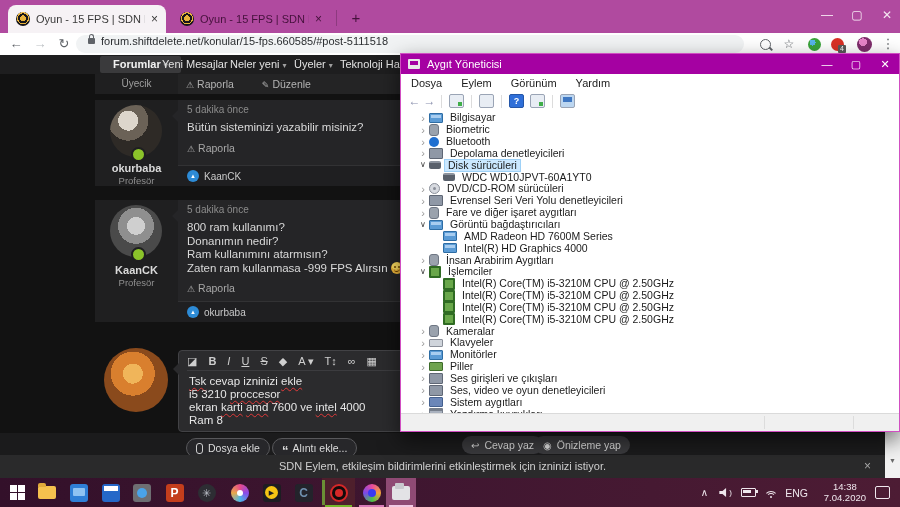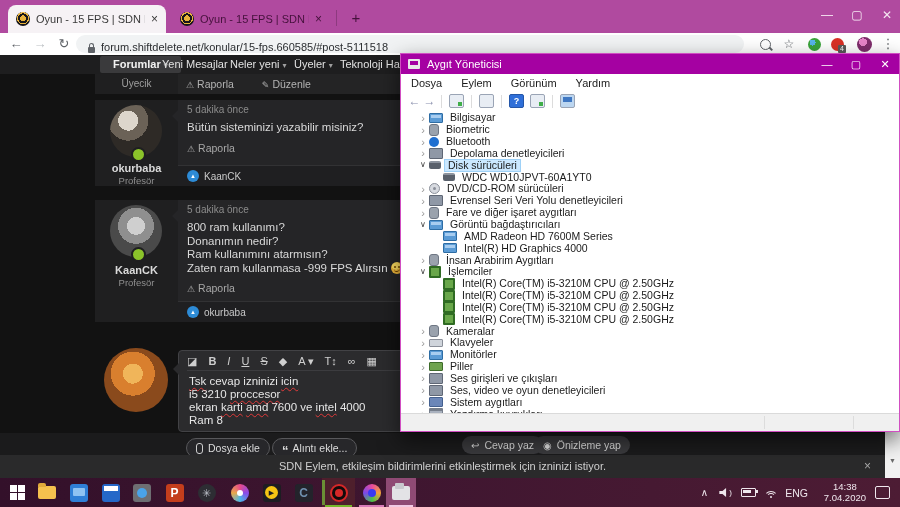--- a/index.html
+++ b/index.html
@@ -14,21 +14,21 @@
   .tab .ttl{font-size:11px;white-space:nowrap;overflow:hidden;flex:1;margin:0 6px;}
   .favicon{width:14px;height:14px;border-radius:50%;flex:none;background:radial-gradient(circle at 50% 45%,#e8b23a 0 3px,#17161a 3px 5px,#e8b23a 5px 6px,#17161a 6px);}
   .tab-close{font-size:12px;flex:none;cursor:default;}
   .tab-sep{position:absolute;left:336px;top:10px;width:1px;height:16px;background:#8d3a7f;}
   .newtab{position:absolute;left:344px;top:6px;width:24px;height:24px;text-align:center;line-height:24px;font-size:15px;color:#45113c;}
   .winctl{position:absolute;top:0;height:30px;width:30px;text-align:center;line-height:30px;color:#f6e7f2;font-size:12px;}
 
   
   .toolbar{position:absolute;left:0;top:33px;width:900px;height:22px;background:#ffffff;}
   .nav-ic{position:absolute;top:0;height:22px;width:20px;text-align:center;line-height:22px;font-size:13px;color:#5f6368;}
-  .url-pill{position:absolute;left:76px;top:2px;width:668px;height:18px;background:#f1f3f4;border-radius:9px;display:flex;align-items:flex-end;}
+  .url-pill{position:absolute;left:76px;top:2px;width:668px;height:18px;background:#f1f3f4;border-radius:9px;display:flex;align-items:flex-start;}
   .lock{width:7px;height:6px;background:#5f6368;border-radius:1px;margin:3px 6px 0 12px;position:relative;flex:none;}
   .lock:before{content:"";position:absolute;left:1px;top:-4px;width:3px;height:4px;border:1.5px solid #5f6368;border-bottom:none;border-radius:3px 3px 0 0;}
   .url-text{font-size:11px;color:#2b2e31;white-space:nowrap;}
   .zoom-ic{position:absolute;left:760px;top:6px;width:9px;height:9px;border:1.5px solid #5f6368;border-radius:50%;}
   .zoom-ic:after{content:"";position:absolute;left:8px;top:8px;width:4px;height:1.5px;background:#5f6368;transform:rotate(45deg);}
   .ext-globe{position:absolute;left:808px;top:5px;width:13px;height:13px;border-radius:50%;background:radial-gradient(circle at 35% 35%,#57b4e8 0 3px,#3aa33a 3px);}
   .ext-red{position:absolute;left:831px;top:5px;width:13px;height:13px;border-radius:50%;background:#d93025;}
   .ext-badge{position:absolute;left:7px;top:7px;background:#5a5a5a;color:#fff;font-size:7px;line-height:8px;padding:0 2px;border-radius:1px;}
   .avatar-chip{position:absolute;left:857px;top:4px;width:15px;height:15px;border-radius:50%;background:radial-gradient(circle at 40% 35%,#e684c8 0 4px,#7e2d6b 4px);}
 
@@ -277,21 +277,21 @@
           <span class="ed-ic i">I</span>
           <span class="ed-ic u">U</span>
           <span class="ed-ic s">S</span>
           <span class="ed-ic ">◆</span>
           <span class="ed-ic ">A ▾</span>
           <span class="ed-ic ">T↕</span>
           <span class="ed-ic ">∞</span>
           <span class="ed-ic ">▦</span>
         </div>
       <div class="ed-lines" id="editor-lines">
-          <div><span class="sq">Tsk</span><span> cevap izninizi </span><span class="sq">icin</span></div>
+          <div><span class="sq">Tsk</span><span> cevap izninizi </span><span class="sq">ekle</span></div>
           <div><span>i5 3210 </span><span class="sq">proccesor</span></div>
           <div><span>ekran </span><span class="sq">karti</span><span> </span><span class="sq">amd</span><span> 7600 ve </span><span class="sq">intel</span><span> 4000</span></div>
           <div><span>Ram 8</span></div>
         </div>
     </div>
     <div class="actions-strip"></div>
     <div class="pill-btn" style="left:186px;top:383px;"><span class="clip"></span><span>Dosya ekle</span></div>
     <div class="pill-btn" style="left:272px;top:383px;"><span class="qmark">“</span><span>Alıntı ekle...</span></div>
     <div class="pill-btn pill-solid" style="left:462px;top:381px;"><span class="btn-ic">↩</span><span>Cevap yaz</span></div>
     <div class="pill-btn pill-solid" style="left:534px;top:381px;"><span class="btn-ic">◉</span><span>Önizleme yap</span></div>

